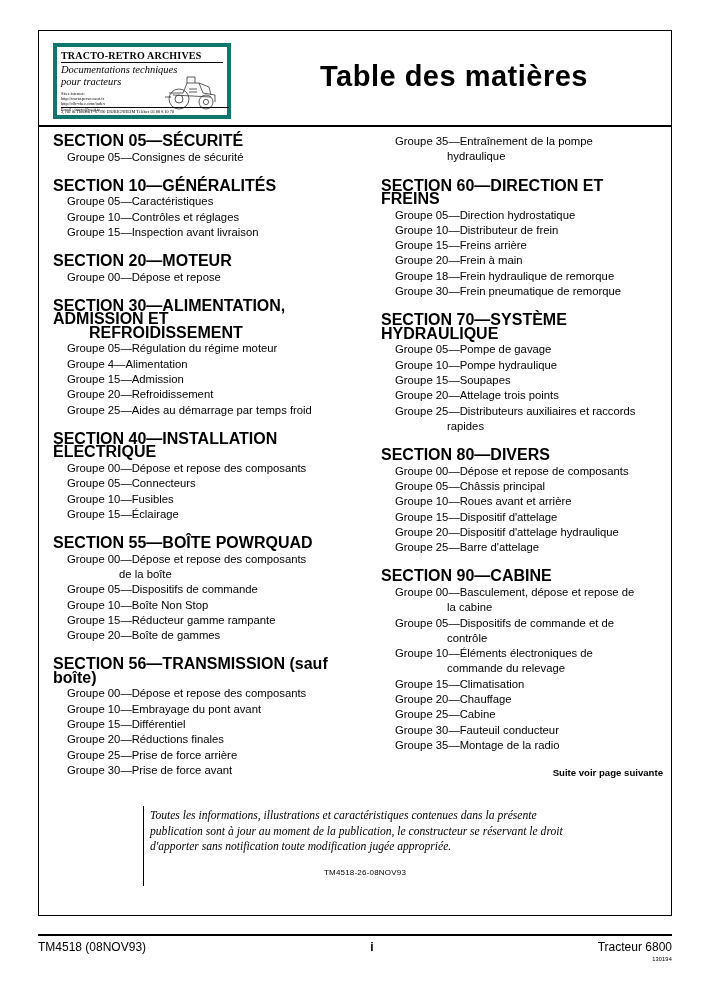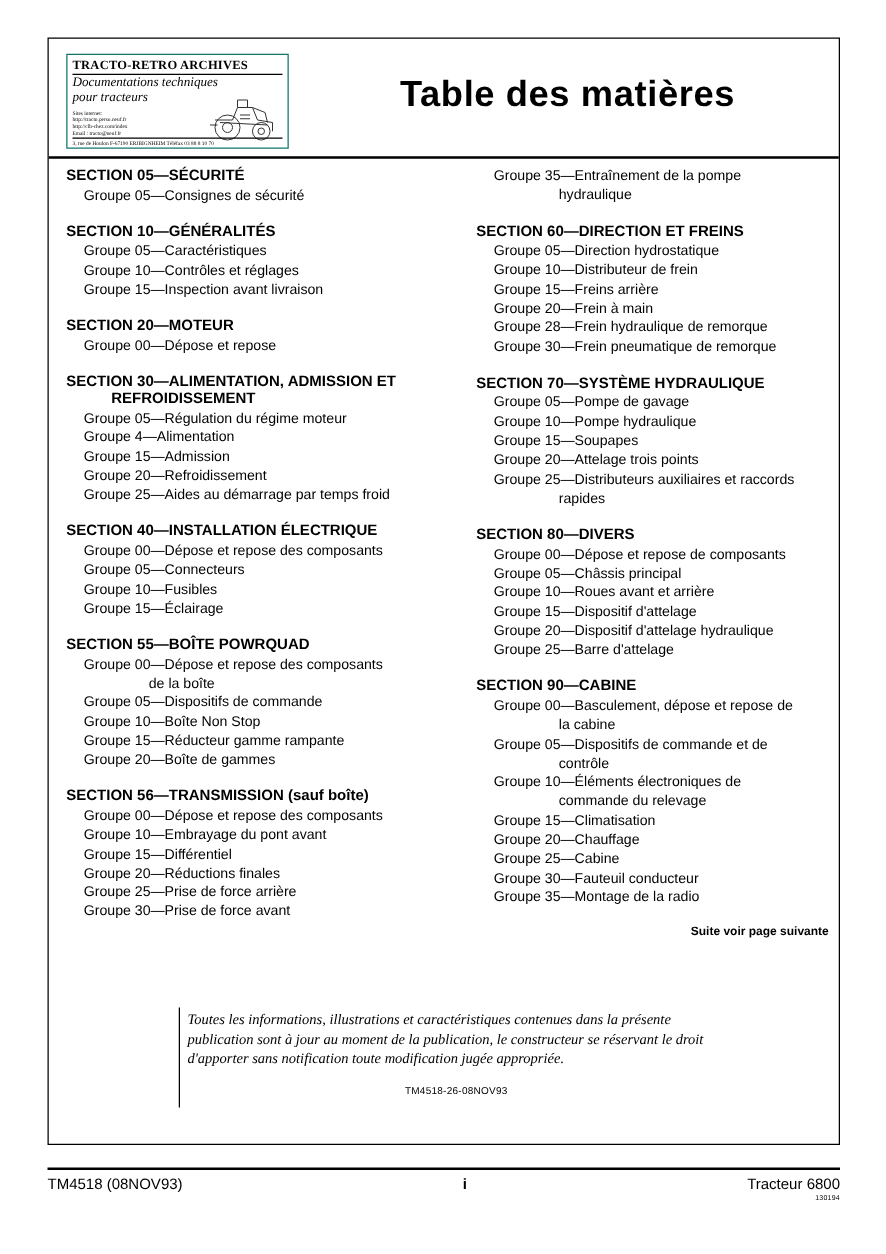--- a/index.html
+++ b/index.html
@@ -39,21 +39,21 @@
     width: 632px;
     height: 96px;
     box-sizing: border-box;
     border-bottom: 2px solid #000;
     display: flex;
     align-items: stretch;
   }
   .logo-box {
     width: 178px;
     margin: 12px 0 6px 14px;
-    border: 1px solid #0f766e;
+    border: 4px solid #0f766e;
     box-sizing: border-box;
     position: relative;
     padding: 3px 4px 2px 4px;
   }
   .logo-title {
     font-family: "Liberation Serif", serif;
     font-weight: bold;
     font-size: 10px;
     letter-spacing: .2px;
     border-bottom: 1px solid #000;
@@ -116,21 +116,21 @@
     padding: 0 10px 0 14px;
   }
   .col.right {
     padding-left: 26px;
     padding-right: 6px;
   }
   .section {
     margin-bottom: 14px;
   }
   .sec-head {
-    font-size: 12px;
+    font-size: 16px;
     font-weight: bold;
     line-height: 13.5px;
     margin-bottom: 2px;
   }
   .sec-head .cont {
     display: block;
     padding-left: 36px;
   }
   .grp {
     font-size: 11.3px;
@@ -318,21 +318,21 @@
           <span class="cont2">hydraulique</span>
         </div>
       </div>
 
       <div class="section">
         <div class="sec-head">SECTION 60—DIRECTION ET FREINS</div>
         <div class="grp">Groupe 05—Direction hydrostatique</div>
         <div class="grp">Groupe 10—Distributeur de frein</div>
         <div class="grp">Groupe 15—Freins arrière</div>
         <div class="grp">Groupe 20—Frein à main</div>
-        <div class="grp">Groupe 28—Frein hydraulique de remorque</div>
+        <div class="grp">Groupe 18—Frein hydraulique de remorque</div>
         <div class="grp">Groupe 30—Frein pneumatique de remorque</div>
       </div>
 
       <div class="section">
         <div class="sec-head">SECTION 70—SYSTÈME HYDRAULIQUE</div>
         <div class="grp">Groupe 05—Pompe de gavage</div>
         <div class="grp">Groupe 10—Pompe hydraulique</div>
         <div class="grp">Groupe 15—Soupapes</div>
         <div class="grp">Groupe 20—Attelage trois points</div>
         <div class="grp">

